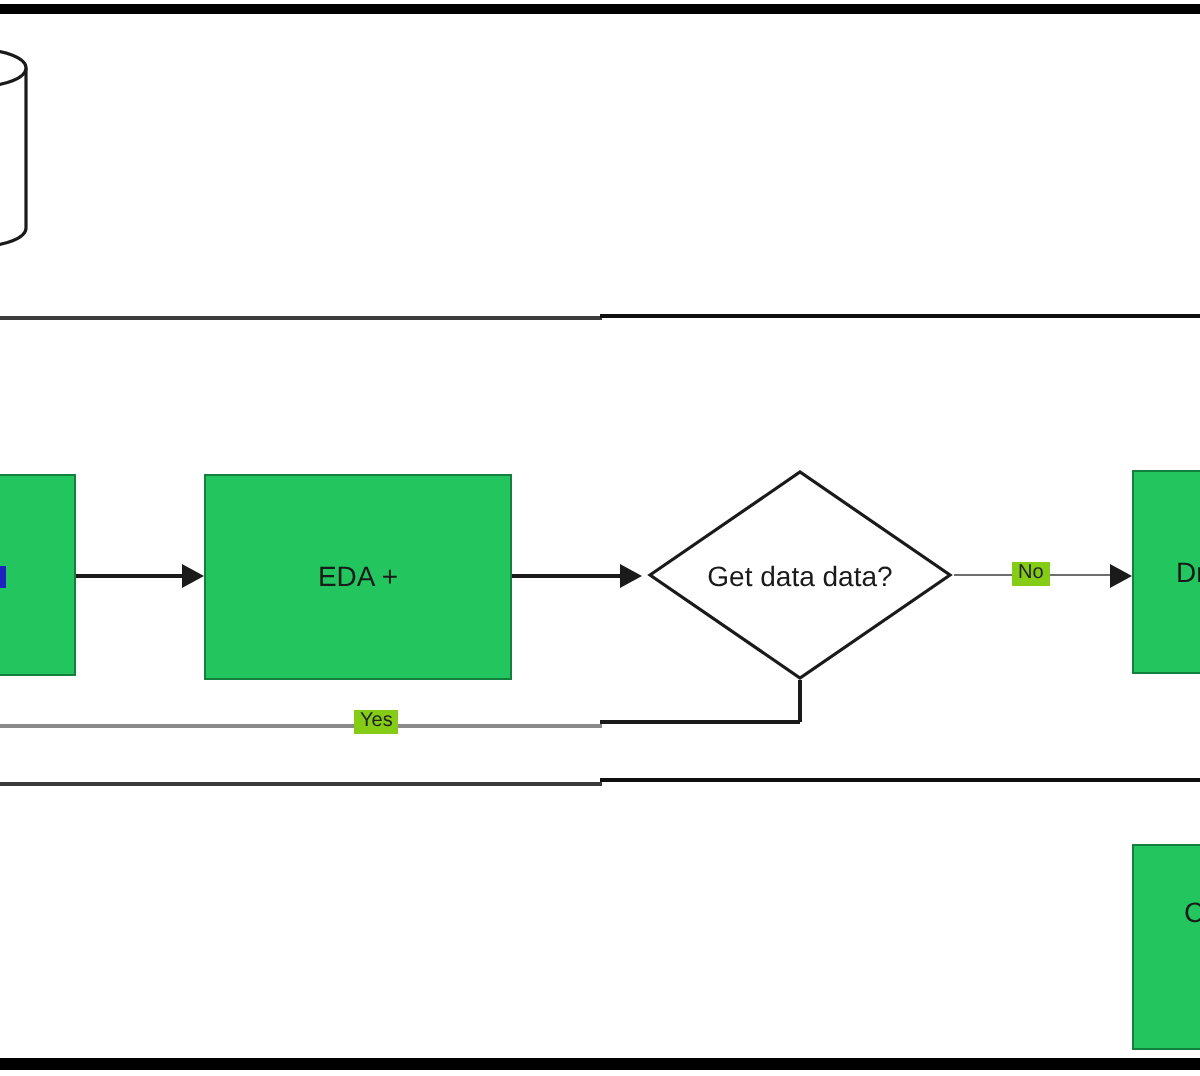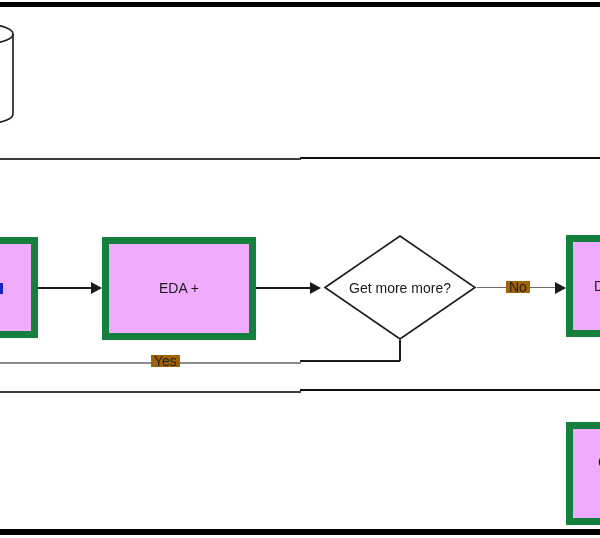--- a/index.html
+++ b/index.html
@@ -21,22 +21,22 @@
 
   
   .divider { height: 2px; }
   .div1-left  { left: 0;     top: 158px; width: 301px; background: #3b3b3b; }
   .div1-right { left: 300px; top: 157px; width: 300px; background: #0f0f0f; }
   .div2-left  { left: 0;     top: 391px; width: 301px; background: #3b3b3b; }
   .div2-right { left: 300px; top: 389px; width: 300px; background: #0f0f0f; }
 
   
   .pbox {
-    border: 7px solid #15803d;
-    background: #f0abfc;
+    border: 1px solid #15803d;
+    background: #22c55e;
     box-sizing: border-box;
     font-size: 14px;
     line-height: 1.35;
   }
   .left-box  { left: -62px; top: 237px; width: 100px; height: 101px; }
   .eda-box   { left: 102px; top: 237px; width: 154px; height: 103px;
                display: flex; align-items: center; justify-content: center;
                text-align: center; }
   .right-box { left: 566px; top: 235px; width: 110px; height: 102px;
                display: flex; align-items: center; }
@@ -61,28 +61,28 @@
     border-top: 6px solid transparent;
     border-bottom: 6px solid transparent;
     border-left: 11px solid #1a1a1a;
   }
   .ah1 { left: 91px;  top: 282px; }
   .ah2 { left: 310px; top: 282px; }
   .ah3 { left: 555px; top: 282px; }
 
   
   .edge-label {
-    font-size: 14px;
+    font-size: 10px;
     color: #222222;
-    background: #a16207;
+    background: #84cc16;
     padding: 0 3px;
     line-height: 12px;
   }
   .no-label  { left: 506px; top: 281px; }
-  .yes-label { left: 151px; top: 355px; }
+  .yes-label { left: 177px; top: 355px; }
 
   
   .diamond-wrap { left: 322px; top: 234px; width: 156px; height: 107px; }
   .diamond-label {
     left: 322px; top: 234px; width: 156px; height: 107px;
     display: flex; align-items: center; justify-content: center;
     font-size: 14px;
   }
 
   
@@ -123,21 +123,21 @@
   </div>
 
   <div class="abs hline arrow2"></div>
   <div class="abs arrowhead ah2"></div>
 
   <div class="abs diamond-wrap">
     <svg width="156" height="107" viewBox="0 0 156 107">
       <polygon points="3,53.5 78,2 153,53.5 78,105" fill="#ffffff" stroke="#1a1a1a" stroke-width="1.6"></polygon>
     </svg>
   </div>
-  <div class="abs diamond-label">Get more more?</div>
+  <div class="abs diamond-label">Get data data?</div>
 
   <div class="abs no-line"></div>
   <div class="abs edge-label no-label">No</div>
   <div class="abs arrowhead ah3"></div>
 
   <div class="abs pbox right-box">
     <span class="fragment">Dr</span>
   </div>
 
   <div class="abs yes-vert"></div>

